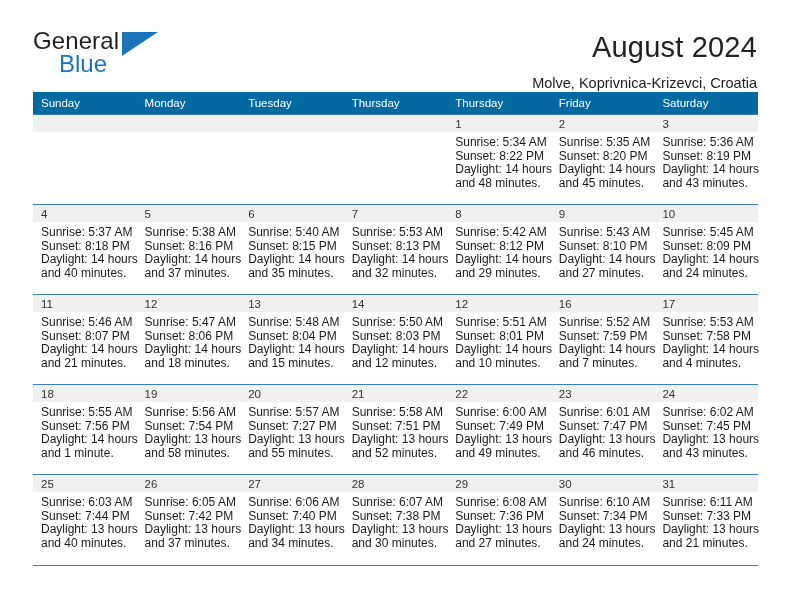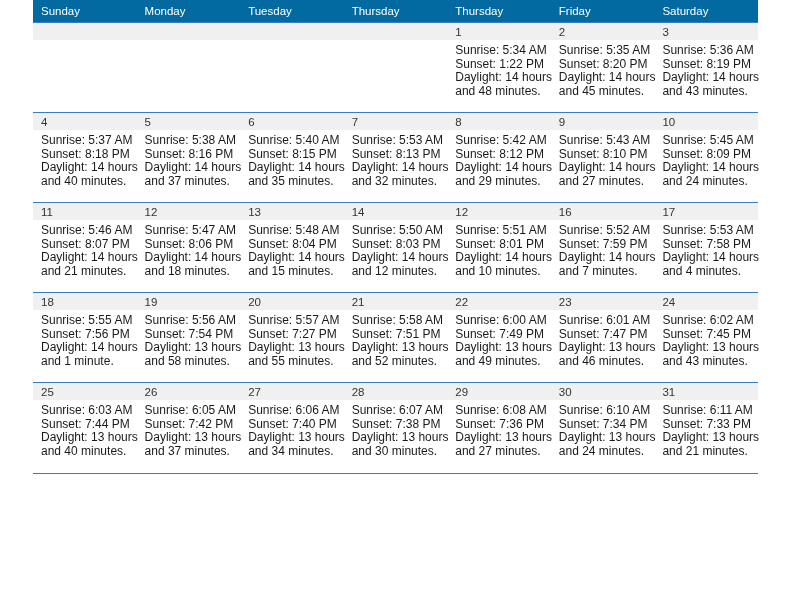--- a/index.html
+++ b/index.html
@@ -136,20 +136,31 @@
     margin: 0 34px 0 33px;
     border-top: 1px solid #3b7cc0;
     width: 725px;
   }
 </style>
 </head>
 <body>
 
 <div class="page">
 
+  <div class="header">
+    <div class="brand">
+      <span class="brand-general">General</span>
+      <span class="brand-triangle"></span>
+      <span class="brand-blue">Blue</span>
+    </div>
+    <div class="title-block">
+      <h1 class="cal-title">August 2024</h1>
+      <div class="cal-subtitle">Molve, Koprivnica-Krizevci, Croatia</div>
+    </div>
+  </div>
 
   <div class="cal-wrap">
     <table class="calendar">
       <thead>
         <tr>
           <th>Sunday</th>
           <th>Monday</th>
           <th>Tuesday</th>
           <th>Thursday</th>
           <th>Thursday</th>
@@ -168,21 +179,21 @@
             <td>
               <div class="daynum-bar empty"></div>
             </td>
             <td>
               <div class="daynum-bar empty"></div>
             </td>
             <td>
               <div class="daynum-bar">1</div>
               <div class="cell-body">
                 <div>Sunrise: 5:34 AM</div>
-                <div>Sunset: 1:22 PM</div>
+                <div>Sunset: 8:22 PM</div>
                 <div>Daylight: 14 hours</div>
                 <div>and 48 minutes.</div>
               </div>
             </td>
             <td>
               <div class="daynum-bar">2</div>
               <div class="cell-body">
                 <div>Sunrise: 5:35 AM</div>
                 <div>Sunset: 8:20 PM</div>
                 <div>Daylight: 14 hours</div>

